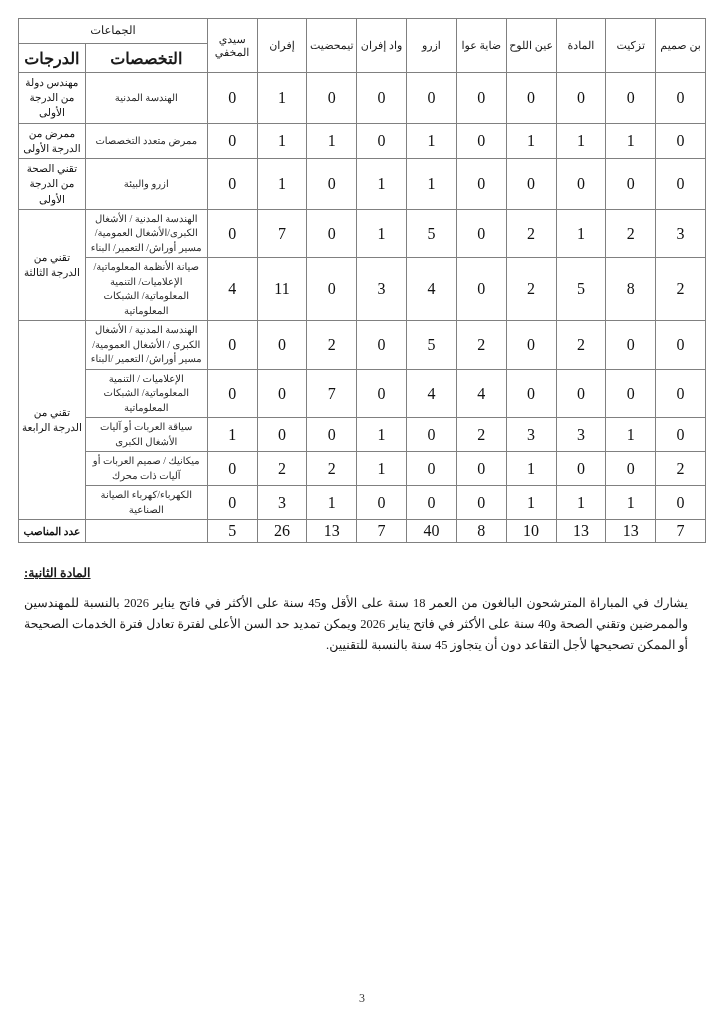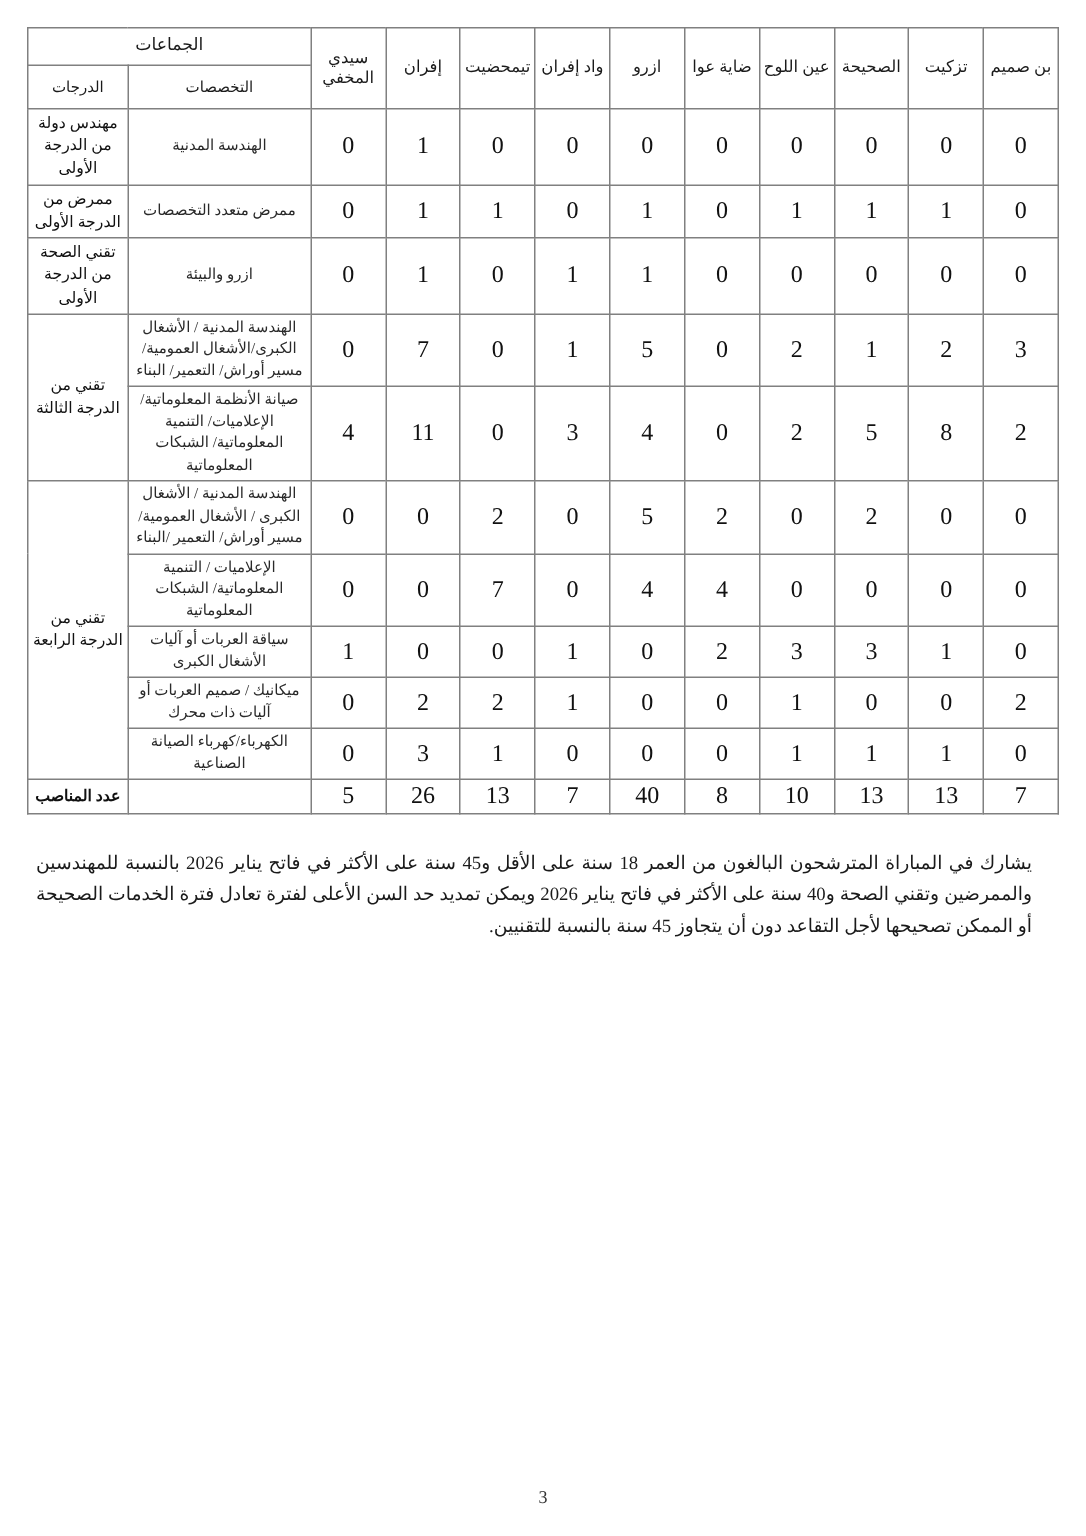--- a/index.html
+++ b/index.html
@@ -50,22 +50,22 @@
     margin-left: 28px;
   }
   th.col-head {
     font-size: 11px;
     font-weight: 400;
     line-height: 1.15;
     height: 48px;
     padding: 2px 0;
   }
   th.sub-head {
-    font-size: 10px;
-    font-weight: 400;
+    font-size: 16px;
+    font-weight: 700;
     height: 24px;
   }
 
   
   td.num {
     font-size: 16px;
     font-family: "Liberation Serif", "DejaVu Serif", serif;
     color: #111;
   }
   td.spec {
@@ -147,21 +147,21 @@
         <col class="c-num">
         <col class="c-num">
         <col class="c-num">
       <col class="c-spec">
         <col class="c-deg">
     </colgroup>
     <thead>
       <tr>
         <th class="col-head" rowspan="2">بن صميم</th>
         <th class="col-head" rowspan="2">تزكيت</th>
-        <th class="col-head" rowspan="2">الصحيحة</th>
+        <th class="col-head" rowspan="2">المادة</th>
         <th class="col-head" rowspan="2">عين اللوح</th>
         <th class="col-head" rowspan="2">ضاية عوا</th>
         <th class="col-head" rowspan="2">ازرو</th>
         <th class="col-head" rowspan="2">واد إفران</th>
         <th class="col-head" rowspan="2">تيمحضيت</th>
         <th class="col-head" rowspan="2">إفران</th>
         <th class="col-head" rowspan="2">سيدي المخفي</th>
         <th class="group-head" colspan="2">الجماعات</th>
       </tr>
       <tr>
@@ -316,17 +316,18 @@
           <td class="num">13</td>
           <td class="num">26</td>
           <td class="num">5</td>
           <td class="spec"></td>
           <td class="degree">عدد المناصب</td>
         </tr>
       </tbody>
   </table>
 
   <div class="article">
+    <div class="article-title">المادة الثانية:</div>
     <p class="para-1">يشارك في المباراة المترشحون البالغون من العمر 18 سنة على الأقل و45 سنة على الأكثر في فاتح يناير 2026 بالنسبة للمهندسين والممرضين وتقني الصحة و40 سنة على الأكثر في فاتح يناير 2026 ويمكن تمديد حد السن الأعلى لفترة تعادل فترة الخدمات الصحيحة أو الممكن تصحيحها لأجل التقاعد دون أن يتجاوز 45 سنة بالنسبة للتقنيين.</p>
   </div>
 
   <div class="page-number">3</div>
 </div>
 
 </body></html>

